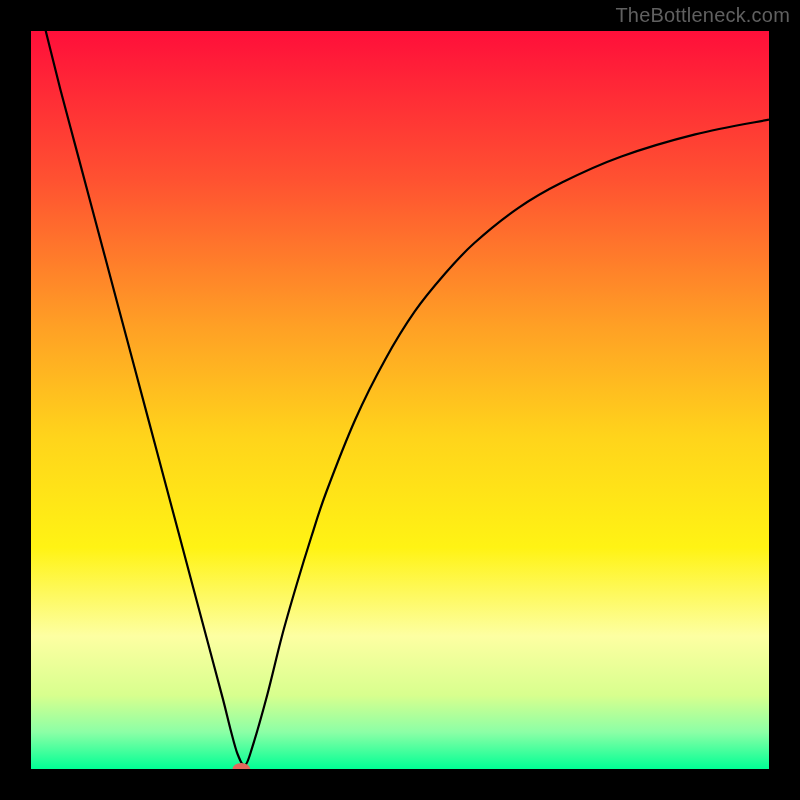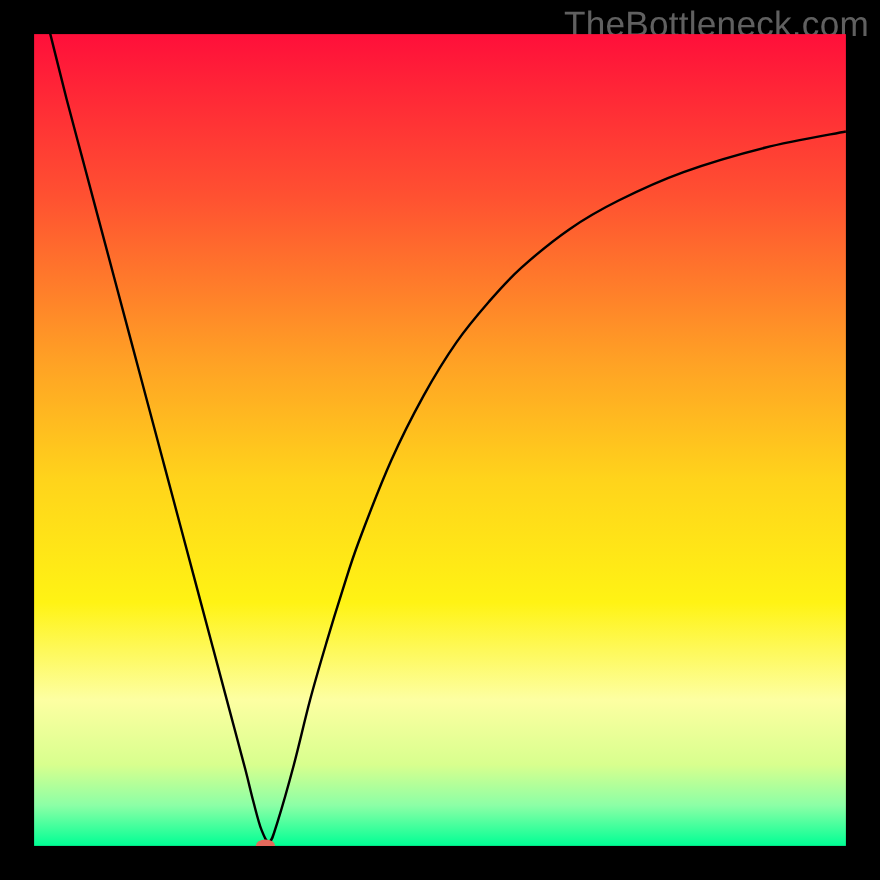--- a/index.html
+++ b/index.html
@@ -8,21 +8,21 @@
     width: 800px;
     height: 800px;
     background: #000;
     position: relative;
   }
   .watermark {
     position: absolute;
     top: 4px;
     right: 10px;
     font-family: Arial, Helvetica, sans-serif;
-    font-size: 32px;
+    font-size: 20px;
     font-weight: 500;
     color: #606060;
     letter-spacing: 0.2px;
   }
   .plot-area {
     position: absolute;
     top: 31px;
     left: 31px;
     width: 738px;
     height: 738px;

